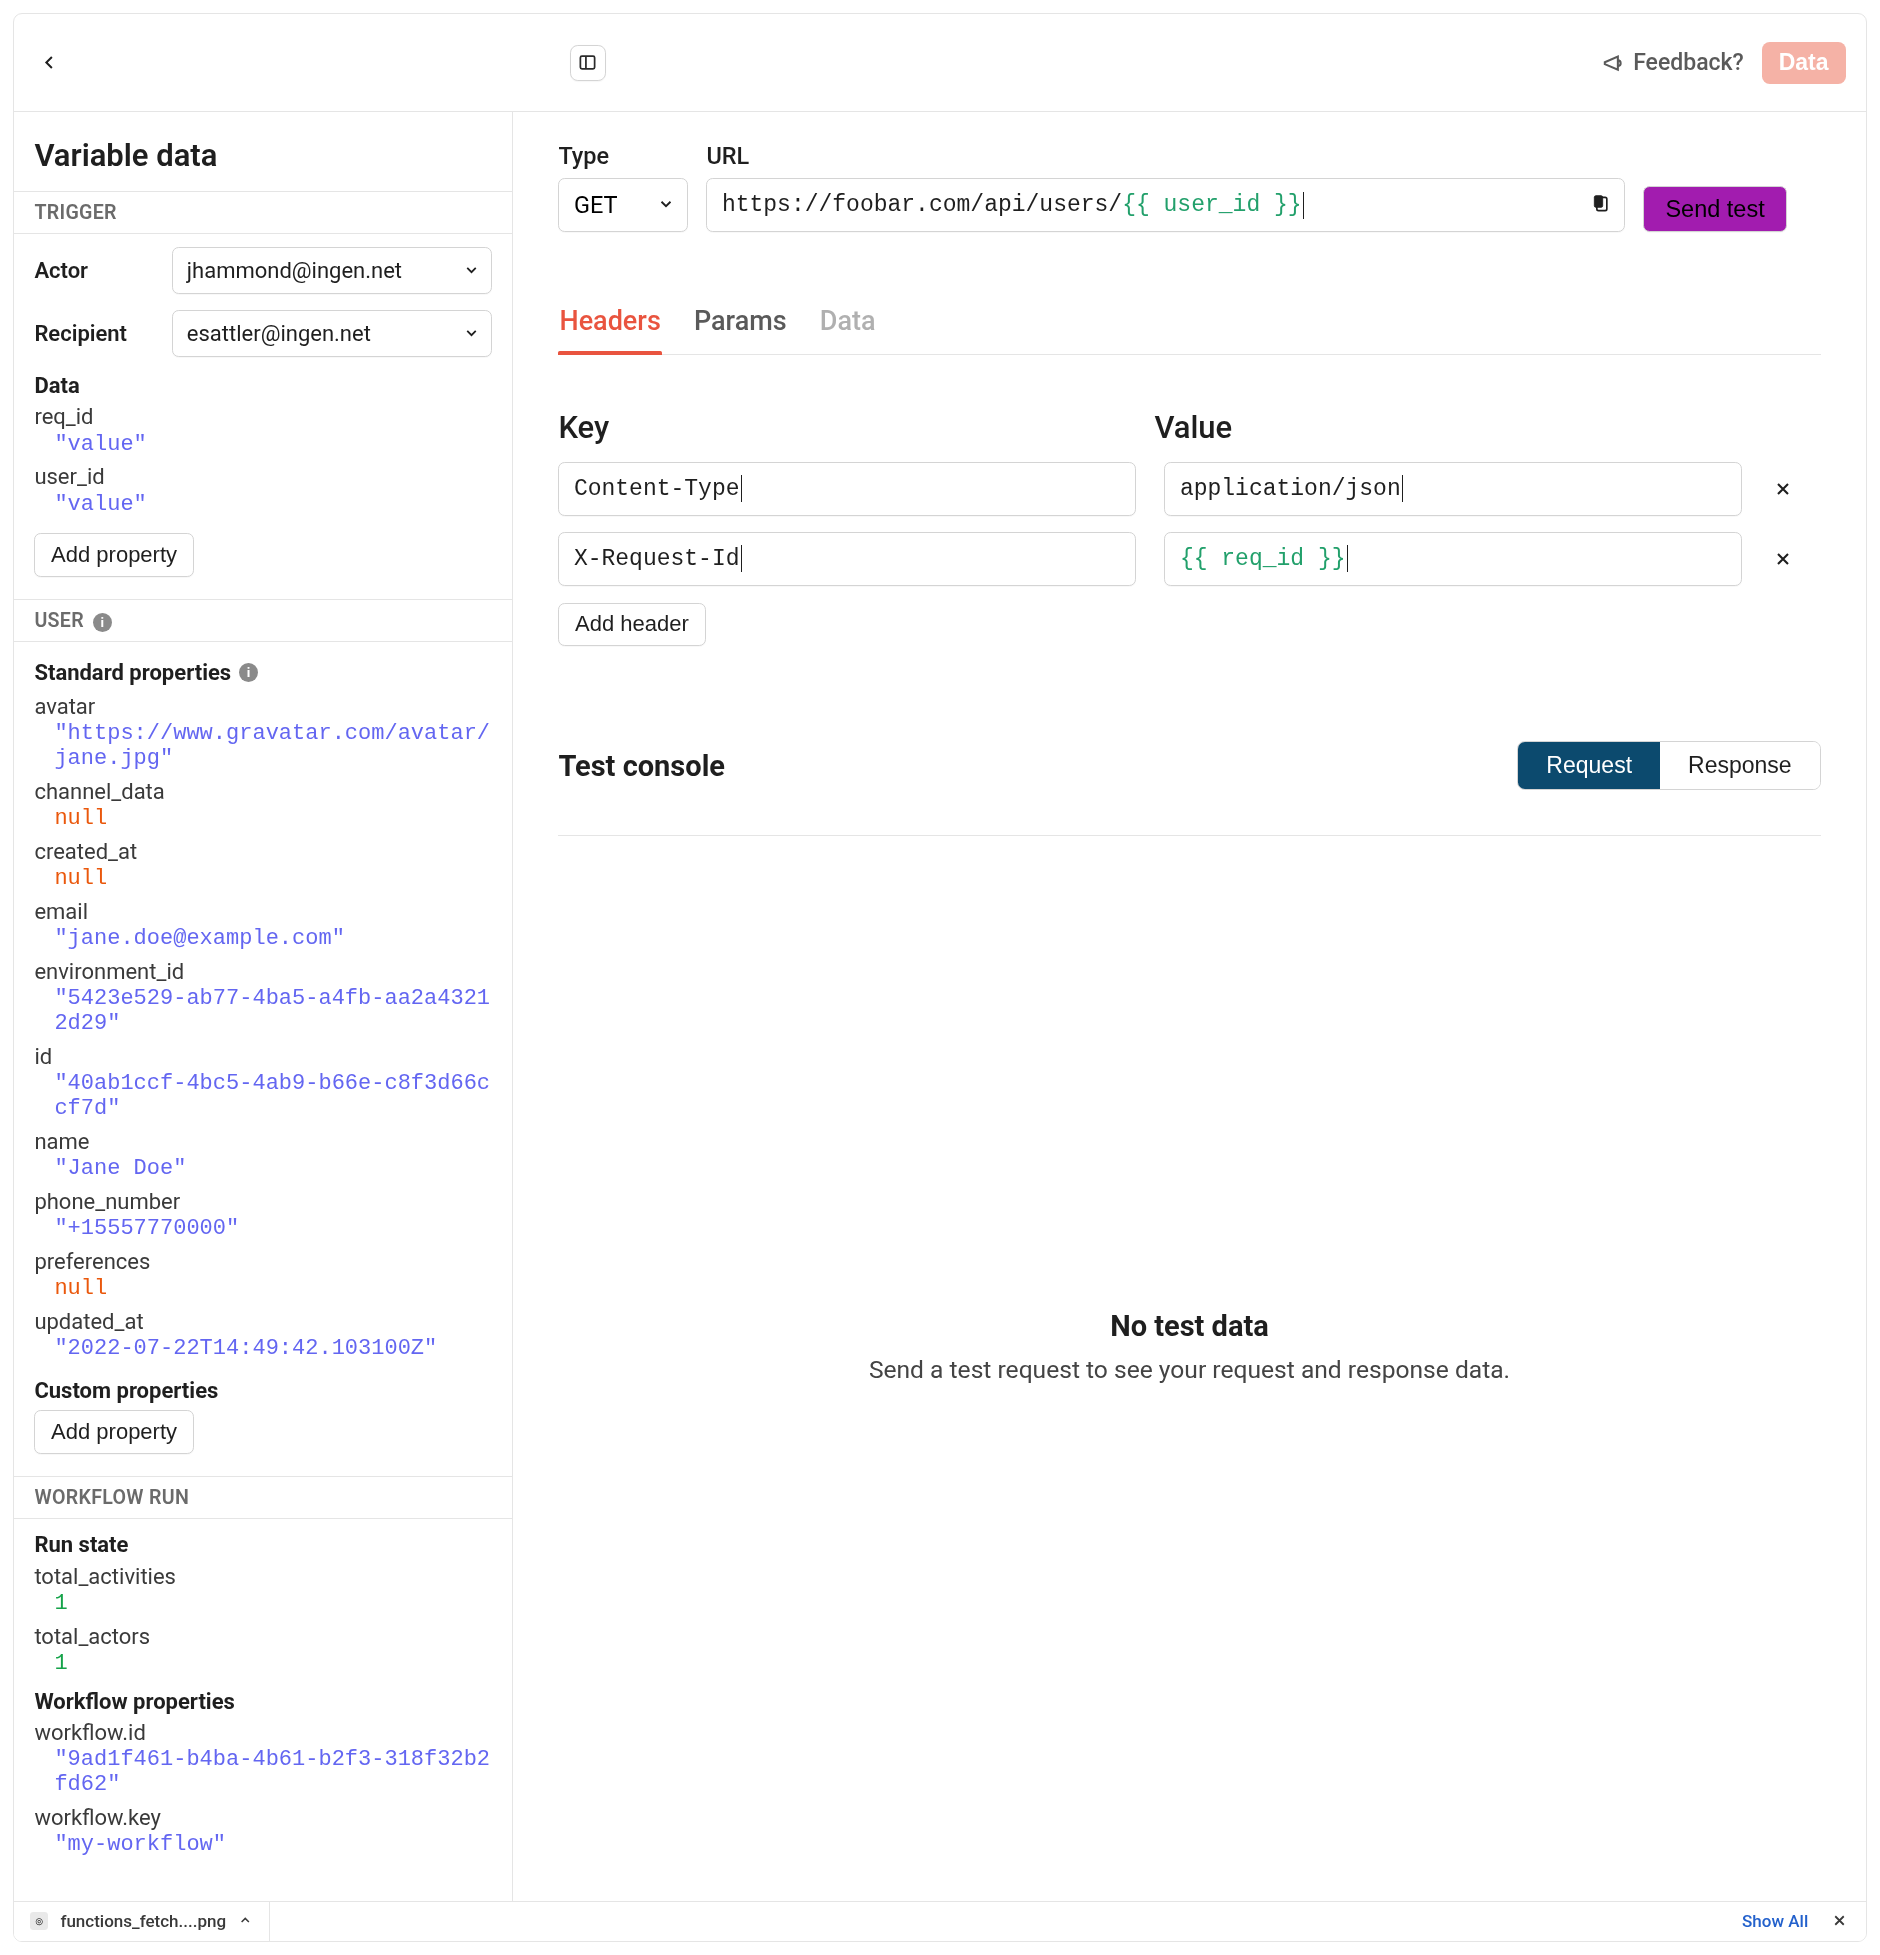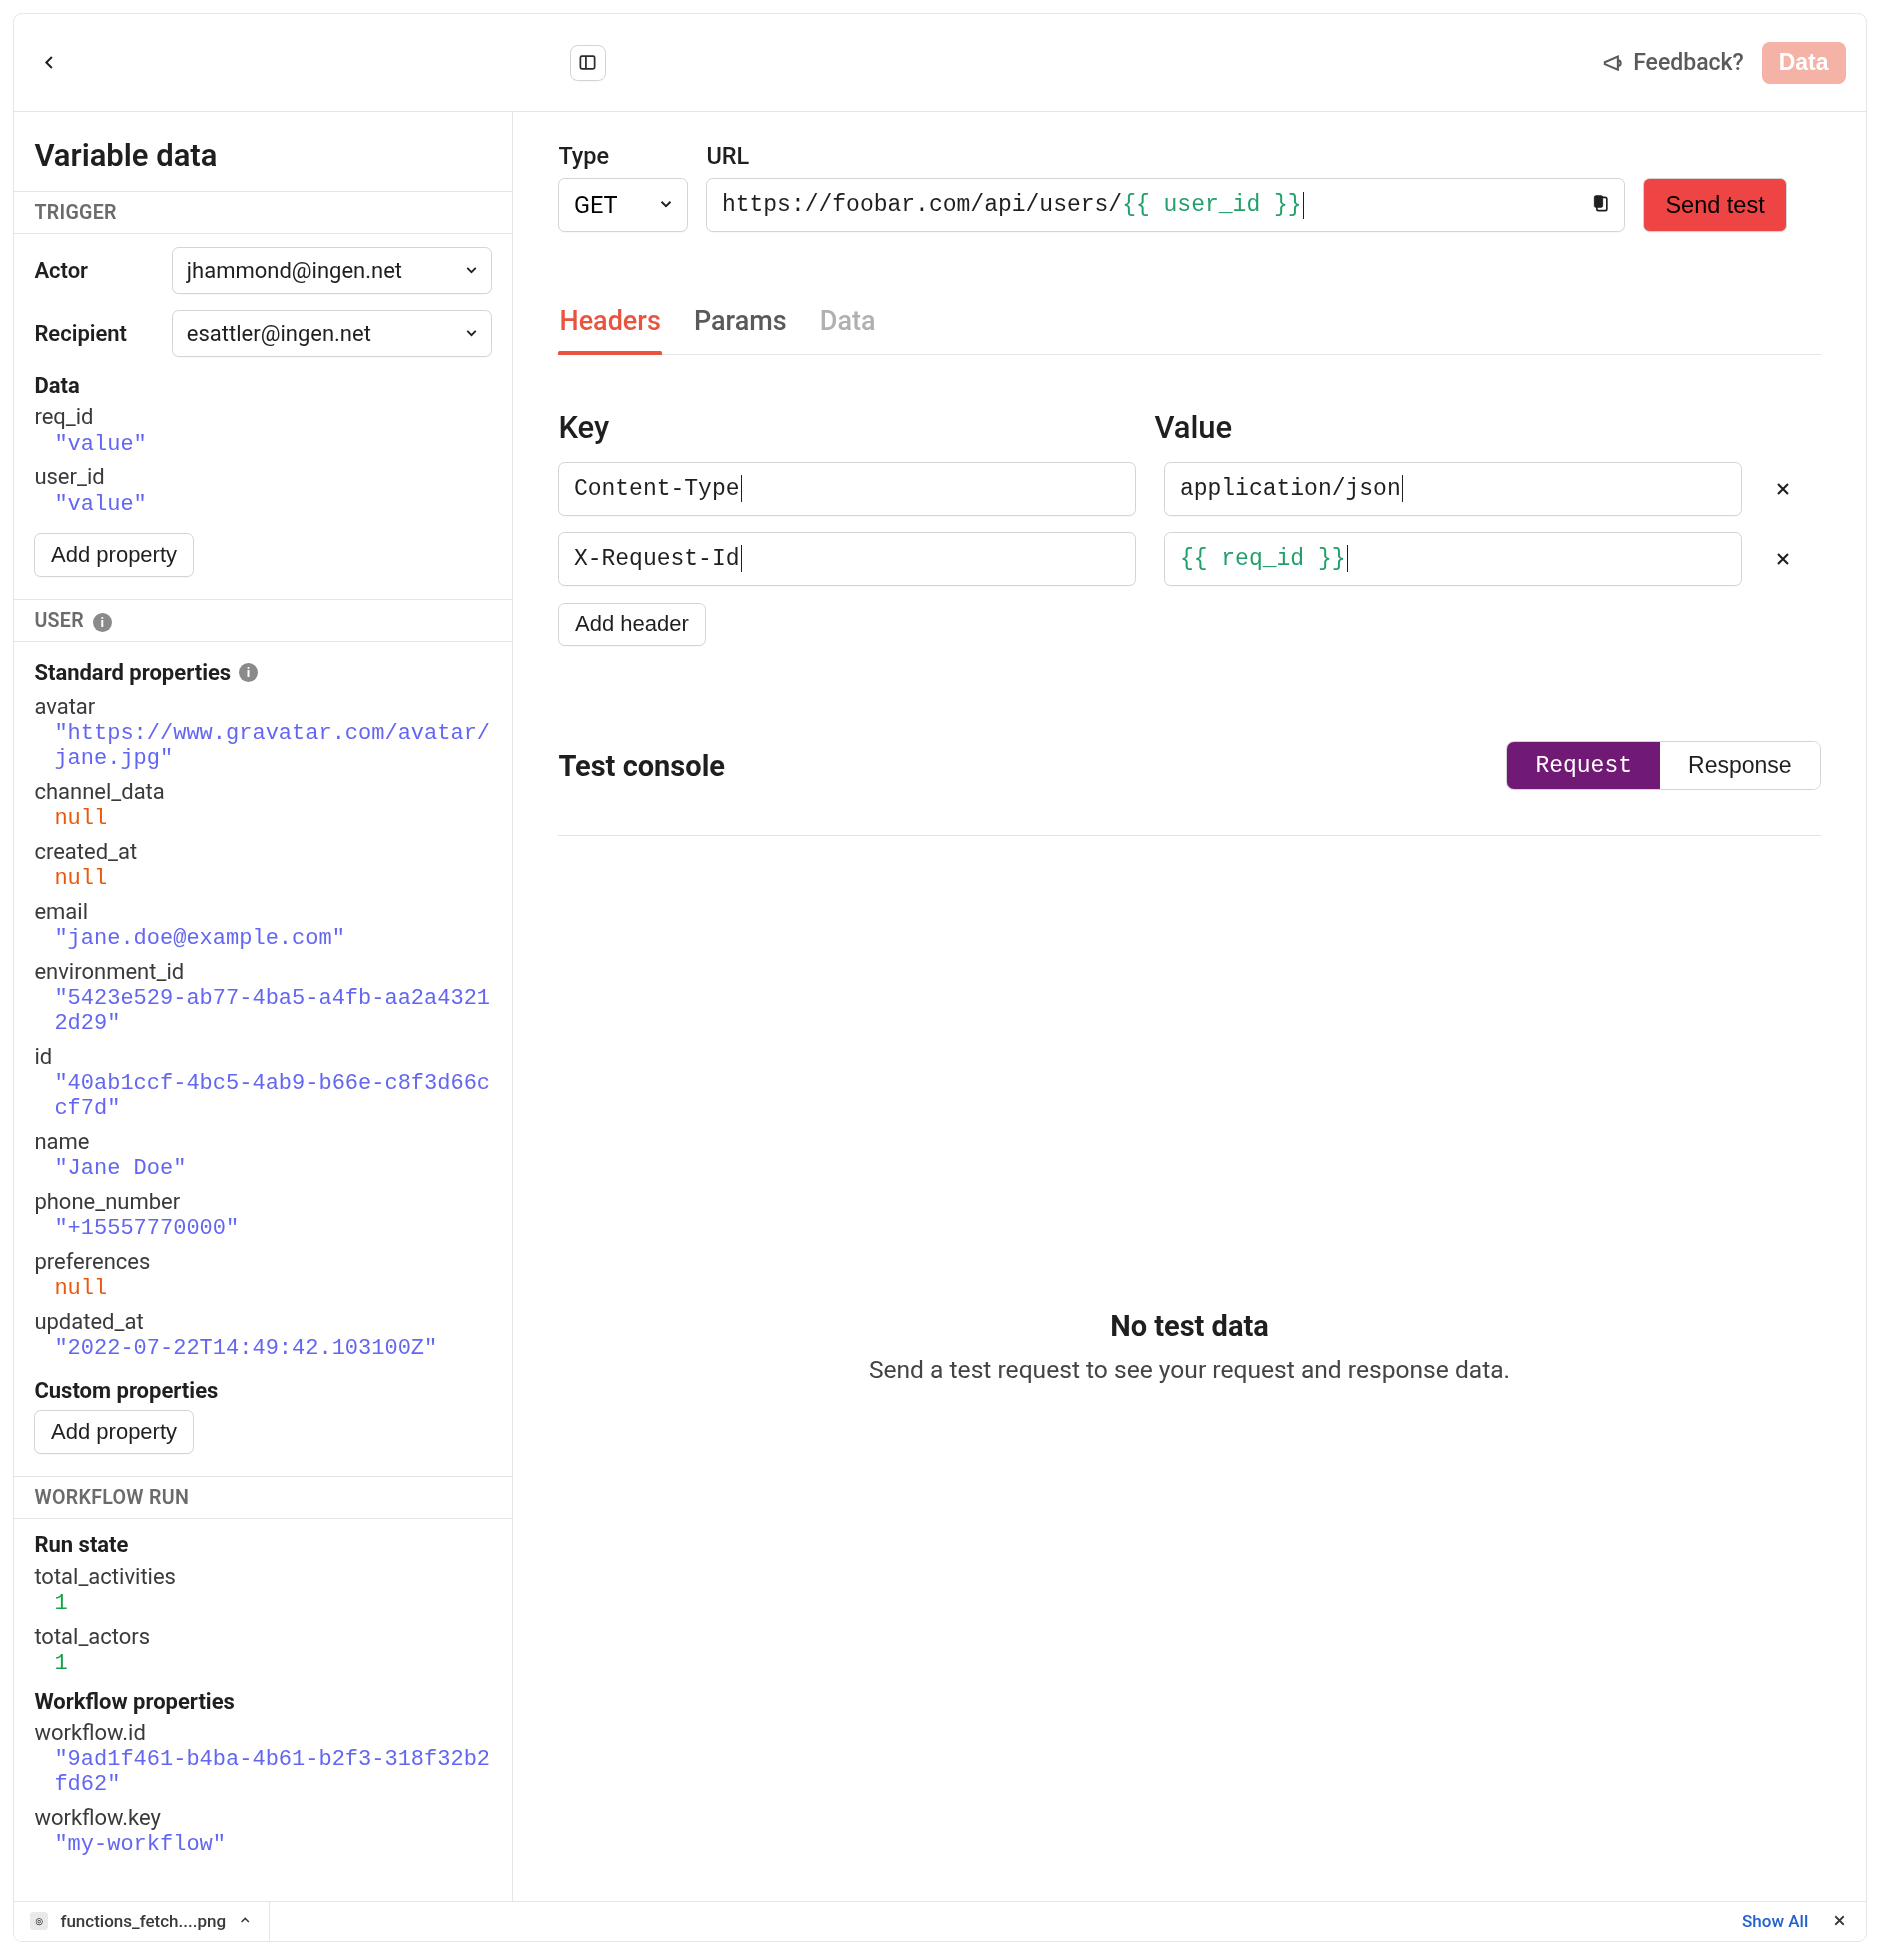--- a/index.html
+++ b/index.html
@@ -152,21 +152,21 @@
   .url-input{
     width:919px;height:54px;border:0.6px solid var(--border-dark);border-radius:6.7px;
     padding:0 56px 0 14.5px;font-size:23px;font-family:var(--mono);background:#fff;display:flex;align-items:center;
     box-shadow:0 0.6px 1.1px rgba(0,0,0,.03);
   }
   .url-input .tpl{color:#22a06b;}
   .url-input .plain{color:#1f1f1f;}
   .paste-icon{position:absolute;right:14.5px;top:50%;transform:translateY(-50%);}
   .paste-icon svg{width:20px;height:20px;stroke:#1f1f1f;fill:#1f1f1f;}
   .cursor{display:inline-block;width:1.1px;height:27px;background:#1f1f1f;vertical-align:middle;margin-left:1.1px;}
-  .send-btn{height:54px;padding:0 21px;border:0.6px solid var(--border-dark);border-radius:6.7px;background:#ef4444;font-size:23.5px;font-weight:500;cursor:pointer;box-shadow:0 0.6px 1.1px rgba(0,0,0,.03);}
+  .send-btn{height:46px;padding:0 21px;border:0.6px solid var(--border-dark);border-radius:6.7px;background:#a21caf;font-size:23.5px;font-weight:500;cursor:pointer;box-shadow:0 0.6px 1.1px rgba(0,0,0,.03);}
 
   
   .tabs{display:flex;gap:31px;margin-top:45px;border-bottom:0.6px solid var(--border);}
   .tab{font-size:27px;font-weight:500;color:var(--text-muted);padding:0 1.1px 17px;cursor:pointer;position:relative;}
   .tab.active{color:var(--accent);}
   .tab.active::after{content:'';position:absolute;left:0;right:0;bottom:-0.6px;height:3.4px;background:var(--accent);border-radius:1.7px 1.7px 0 0;}
   .tab.disabled{color:#b0b0b0;cursor:default;}
 
   
   .kv-editor{margin-top:26px;}
@@ -183,21 +183,21 @@
   .text-input .tpl{color:#22a06b;}
   .remove-btn{width:24.6px;height:24.6px;display:flex;align-items:center;justify-content:center;cursor:pointer;}
   .remove-btn svg{width:20px;height:20px;stroke:#1f1f1f;stroke-width:2.5;fill:none;}
   .add-header-btn{margin-top:17px;display:inline-block;}
 
   
   .console-header{display:flex;align-items:center;margin-top:67px;}
   .console-title{font-size:29px;font-weight:700;color:#1f1f1f;}
   .toggle-group{margin-left:auto;display:flex;border:0.6px solid var(--border-dark);border-radius:7.8px;overflow:hidden;}
   .toggle-btn{padding:10px 28px;font-size:23px;font-weight:500;background:#fff;color:#1f1f1f;cursor:pointer;border:none;}
-  .toggle-btn.active{background:#701a75;color:#fff;font-family:Liberation Mono, monospace;}
+  .toggle-btn.active{background:#0c4a6e;color:#fff;}
   .console-divider{border-top:0.6px solid var(--border);margin-top:17px;}
   .console-empty{flex:1;display:flex;flex-direction:column;align-items:center;justify-content:center;text-align:center;padding-bottom:112px;}
   .console-empty h3{font-size:29px;font-weight:700;color:#1f1f1f;margin:0 0 12.3px;}
   .console-empty p{font-size:24.6px;color:#444;margin:0;}
 
   
   .bottombar{
     position:absolute;bottom:0;left:0;right:0;height:40px;
     border-top:0.6px solid var(--border);background:#fff;
     display:flex;align-items:center;

